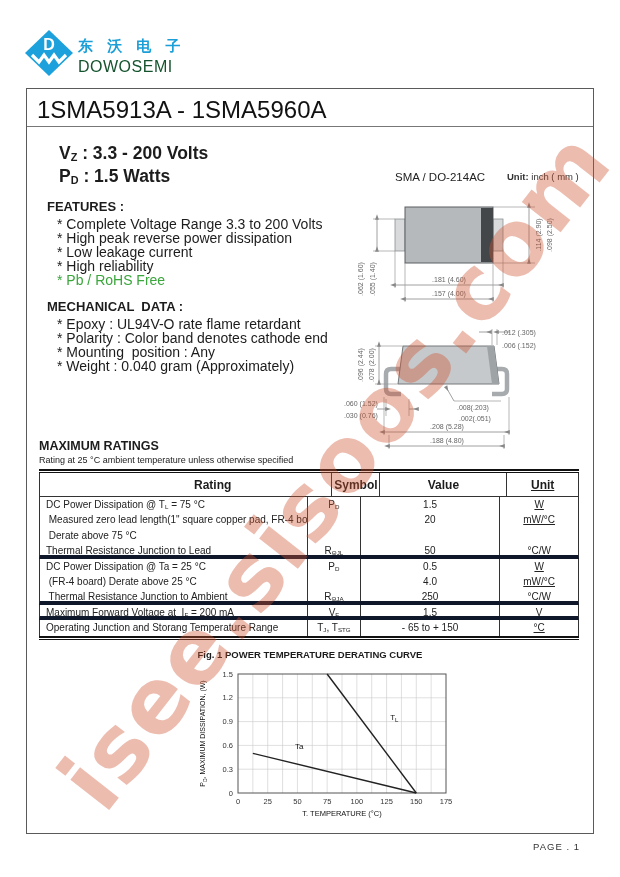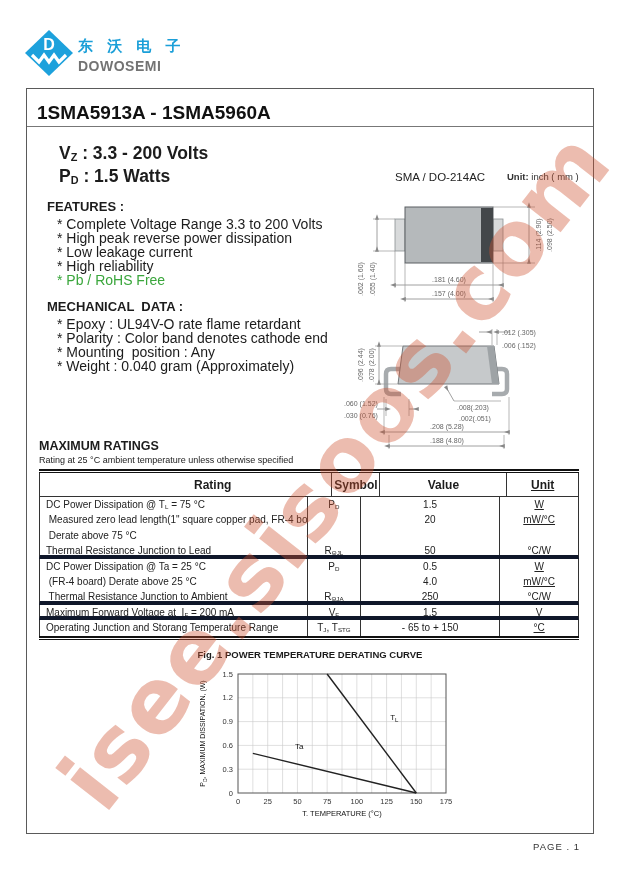--- a/index.html
+++ b/index.html
@@ -1,26 +1,26 @@
 <!DOCTYPE html>
 <html><head>
 <meta charset="utf-8">
 <style>
   html,body{margin:0;padding:0;background:#fff;}
   #page{position:relative;width:620px;height:877px;background:#fff;overflow:hidden;
         font-family:"Liberation Sans",sans-serif;color:#1c1c1c;}
   .abs{position:absolute;}
   
   .logo-cn{font-size:15px;font-weight:bold;color:#1b9fd8;letter-spacing:5px;white-space:pre;}
-  .logo-en{font-size:14px;font-weight:bold;color:#737373;letter-spacing:0.5px;margin-top:2px;}
+  .logo-en{font-size:16px;font-weight:normal;color:#14532d;letter-spacing:0.5px;margin-top:2px;}
   
   #pagebox{position:absolute;left:26px;top:88px;width:566px;height:744px;border:1.5px solid #5a5a5a;}
   #parttitle{position:absolute;left:0;top:0;width:100%;height:38px;border-bottom:1.5px solid #777;
              box-sizing:border-box;}
-  #parttitle span{position:absolute;left:10px;top:13px;font-size:19px;font-weight:bold;color:#111;}
+  #parttitle span{position:absolute;left:10px;top:7px;font-size:24px;font-weight:normal;color:#111;}
   .spec-line{font-size:17.5px;font-weight:bold;white-space:pre;line-height:23px;}
   .sub{font-size:0.62em;vertical-align:-0.18em;}
   .h-bold{font-size:13px;font-weight:bold;white-space:pre;}
   .bullets{font-size:14px;line-height:14px;white-space:pre;}
   .bullets .green{color:#3aa63c;}
   .pkg-name{font-size:11.5px;color:#222;}
   .unit-note{font-size:9.5px;color:#333;white-space:pre;}
   .unit-note b{font-weight:bold;}
   
   .ratings-h{font-size:12.5px;font-weight:bold;}

